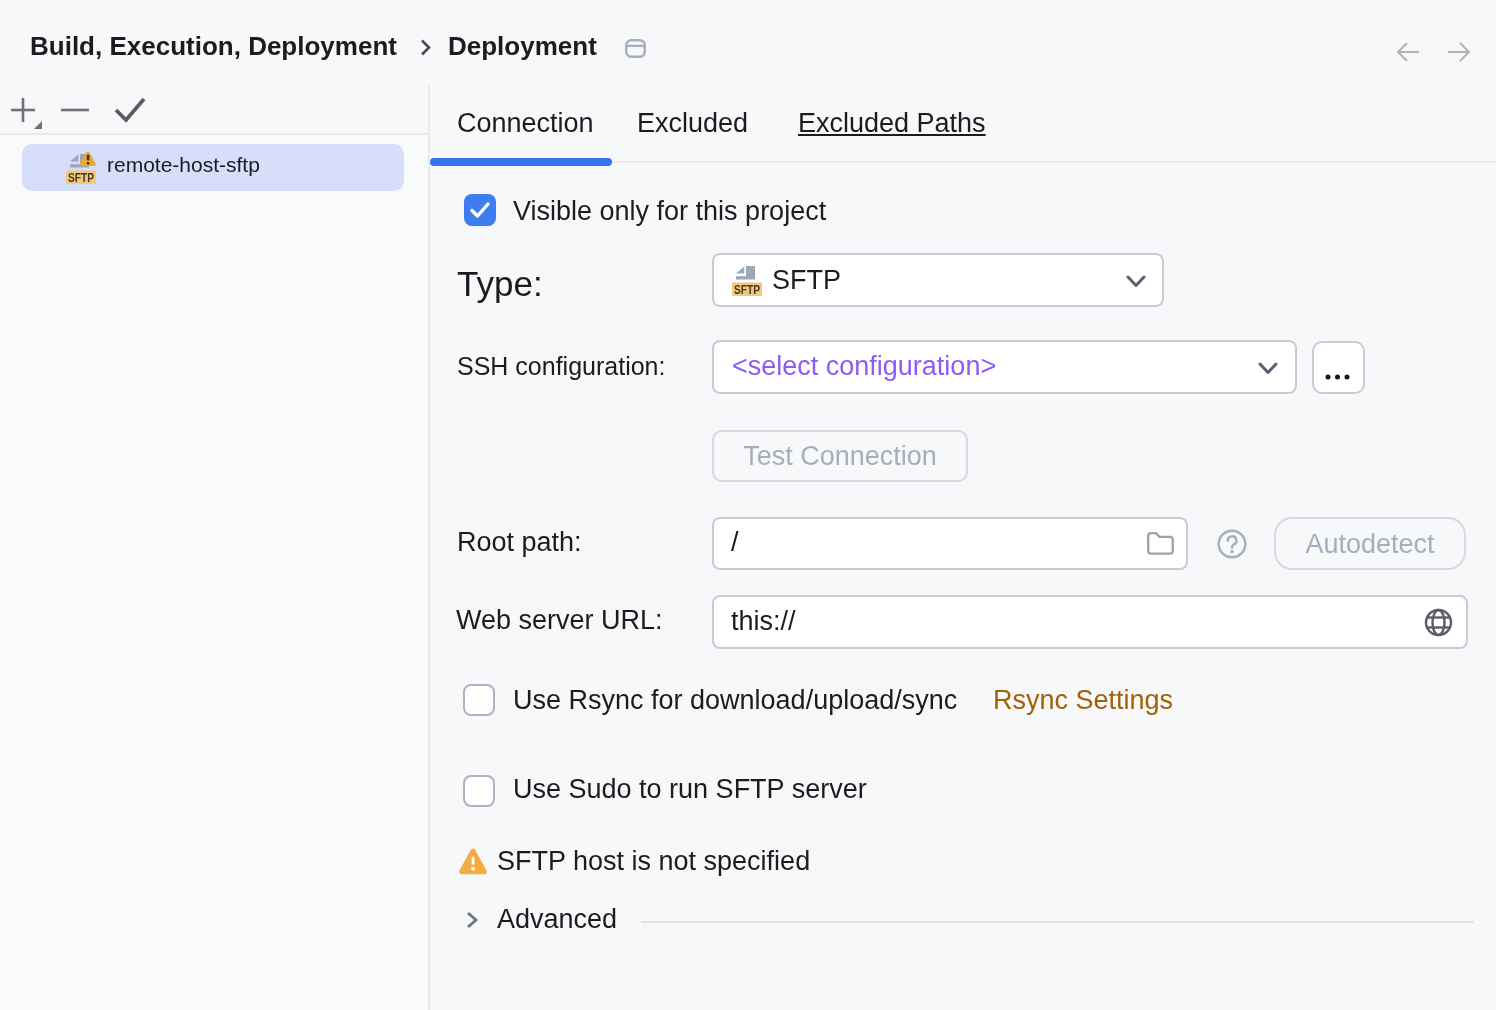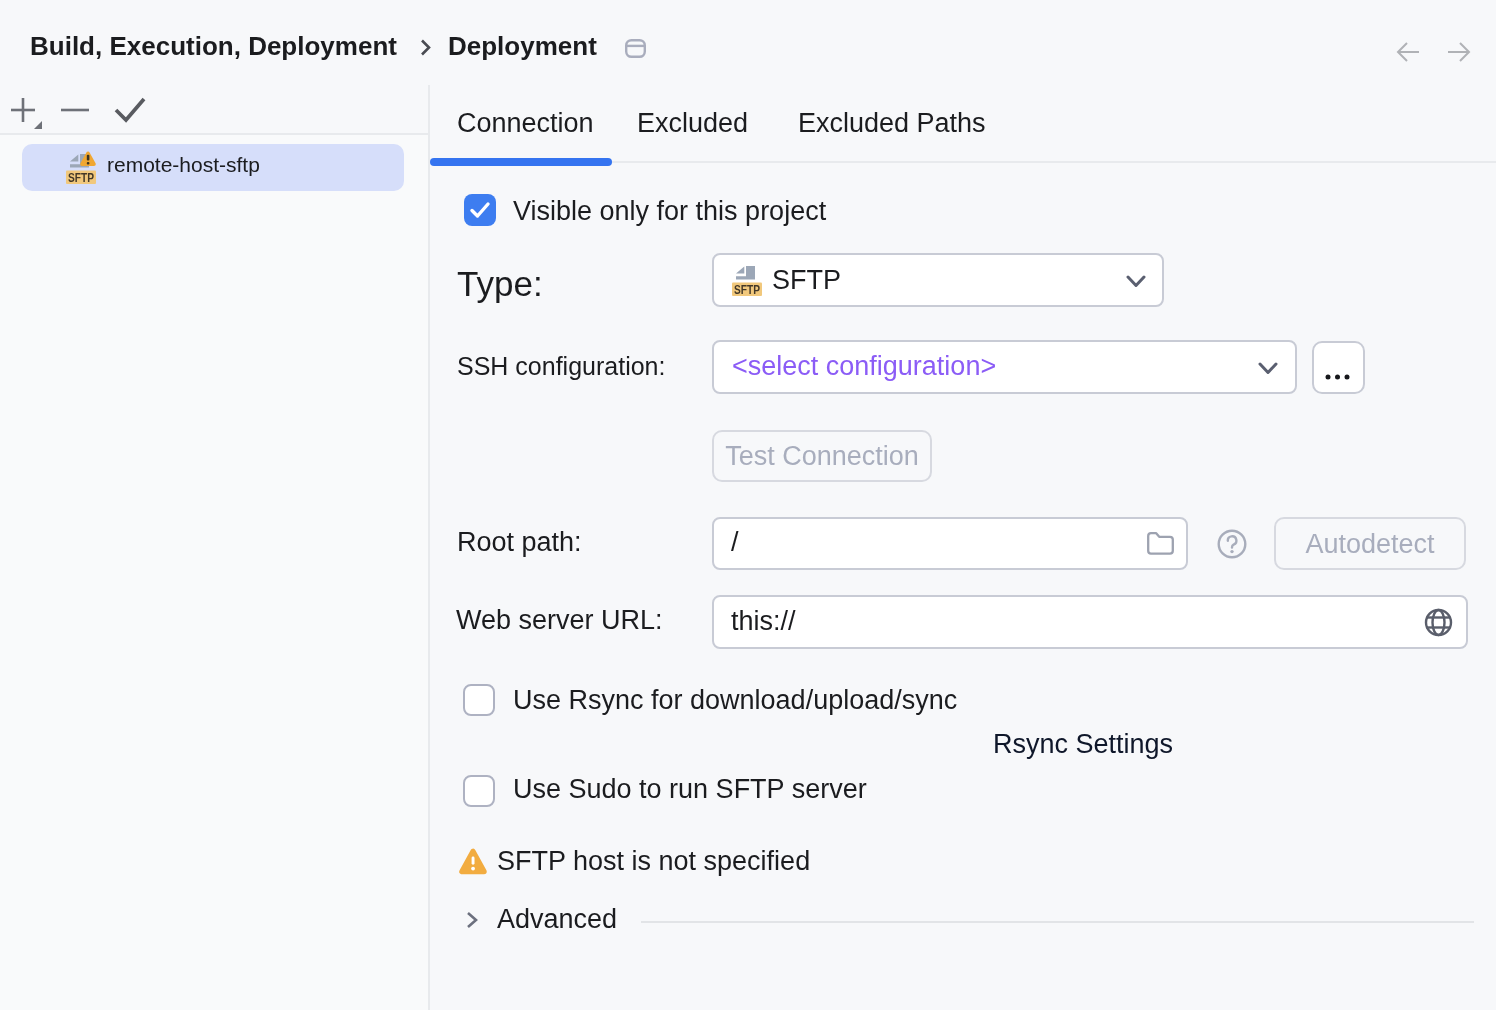--- a/index.html
+++ b/index.html
@@ -62,21 +62,21 @@
   <rect x="24.8" y="12" width="2.6" height="2.6" rx="1" fill="#3A3323"></rect>
   <rect x="4" y="20.5" width="30" height="13.5" rx="1" fill="#F1C87C"></rect>
   <text x="19" y="31.6" font-size="12.5" font-weight="bold" fill="#433828" text-anchor="middle" font-family="Liberation Sans" textLength="26" lengthAdjust="spacingAndGlyphs">SFTP</text>
 </svg>
 <div class="abs" style="left:107px; top:153px; font-size:21px;">remote-host-sftp</div>
 
 <div class="abs" style="left:428px; top:85px; width:2px; height:925px; background:#E8EAED;"></div>
 
 <div class="abs" style="left:457px; top:108px; font-size:27px;">Connection</div>
 <div class="abs" style="left:637px; top:108px; font-size:27px;">Excluded</div>
-<div class="abs" style="left:798px; top:108px; font-size:27px;">Excluded Paths</div>
+<div class="abs" style="left:798px; top:108px; font-size:27px;text-decoration:underline;">Excluded Paths</div>
 <div class="abs" style="left:430px; top:161px; width:1066px; height:2px; background:#E8EAED;"></div>
 <div class="abs" style="left:430px; top:158px; width:182px; height:8px; background:#3574F0; border-radius:4px;"></div>
 
 <div class="abs" style="left:464px; top:194px; width:32px; height:32px; background:#3D7DF0; border-radius:8px;"></div>
 <svg class="abs" style="left:464px; top:194px;" width="32" height="32" viewBox="0 0 32 32">
   <path d="M 8 16.5 L 13.5 22 L 24 10" stroke="#fff" stroke-width="3.4" fill="none" stroke-linecap="round" stroke-linejoin="round"></path>
 </svg>
 <div class="abs" style="left:513px; top:196px; font-size:27px;">Visible only for this project</div>
 
 <div class="abs" style="left:457px; top:264px; font-size:35px;">Type:</div>
@@ -98,50 +98,50 @@
 <svg class="abs" style="left:1258px; top:361px;" width="20" height="16" viewBox="0 0 20 16">
   <polyline points="2,3 10,11.5 18,3" stroke="#5A5F70" stroke-width="3" fill="none" stroke-linecap="round" stroke-linejoin="round"></polyline>
 </svg>
 <div class="abs" style="left:1312px; top:341px; width:53px; height:53px; background:#fff; border:2px solid #C8CBD5; border-radius:10px;"></div>
 <svg class="abs" style="left:1324px; top:373px;" width="28" height="8" viewBox="0 0 28 8">
   <circle cx="4" cy="4" r="2.5" fill="#16171B"></circle>
     <circle cx="13.5" cy="4" r="2.5" fill="#16171B"></circle>
     <circle cx="23" cy="4" r="2.5" fill="#16171B"></circle>
 </svg>
 
-<div class="abs" style="left:712px; top:430px; width:220px; height:52px; border:2px solid #D7D9E0; border-radius:10px; font-size:27px; color:#A8ADBD; text-align:center; line-height:48px;">Test Connection</div>
+<div class="abs" style="left:712px; top:430px; width:256px; height:52px; border:2px solid #D7D9E0; border-radius:10px; font-size:27px; color:#A8ADBD; text-align:center; line-height:48px;">Test Connection</div>
 
 <div class="abs" style="left:457px; top:527px; font-size:27px;">Root path:</div>
 <div class="abs" style="left:712px; top:517px; width:476px; height:53px; background:#fff; border:2px solid #C8CBD5; border-radius:8px;"></div>
 <div class="abs" style="left:731px; top:527px; font-size:27px;">/</div>
 <svg class="abs" style="left:1146px; top:531px;" width="29" height="25" viewBox="0 0 29 25">
   <path d="M 2.2 5 Q 2.2 2.2 5 2.2 L 10.2 2.2 L 13.2 5.8 L 24 5.8 Q 26.8 5.8 26.8 8.6 L 26.8 19.8 Q 26.8 22.6 24 22.6 L 5 22.6 Q 2.2 22.6 2.2 19.8 Z" fill="none" stroke="#9DA2B0" stroke-width="2.3" stroke-linejoin="round"></path>
 </svg>
 <svg class="abs" style="left:1217px; top:529px;" width="30" height="30" viewBox="0 0 30 30">
   <circle cx="15" cy="15" r="13.3" fill="none" stroke="#A8ADBB" stroke-width="2.4"></circle>
   <path d="M 10.8 11.8 A 4.3 4.3 0 1 1 16.6 15.6 Q 15 16.4 15 18.2 L 15 18.6" fill="none" stroke="#A8ADBB" stroke-width="2.4" stroke-linecap="round"></path>
   <circle cx="15" cy="22.6" r="1.7" fill="#A8ADBB"></circle>
 </svg>
-<div class="abs" style="left:1274px; top:517px; width:192px; height:53px; border:2px solid #D7D9E0; border-radius:10px; font-size:27px; color:#A8ADBD; text-align:center; line-height:50px;">Autodetect</div>
+<div class="abs" style="left:1274px; top:517px; width:192px; height:53px; border:2px solid #D7D9E0; border-radius:18px; font-size:27px; color:#A8ADBD; text-align:center; line-height:50px;">Autodetect</div>
 
 <div class="abs" style="left:456px; top:605px; font-size:27px;">Web server URL:</div>
 <div class="abs" style="left:712px; top:595px; width:756px; height:54px; background:#fff; border:2px solid #C8CBD5; border-radius:8px;"></div>
 <div class="abs" style="left:731px; top:606px; font-size:27px;">this://</div>
 <svg class="abs" style="left:1424px; top:608px;" width="29" height="29" viewBox="0 0 29 29">
   <g stroke="#5A5E6B" stroke-width="2.4" fill="none">
     <circle cx="14.5" cy="14.5" r="12.5"></circle>
     <ellipse cx="14.5" cy="14.5" rx="6" ry="12.5"></ellipse>
     <line x1="2.5" y1="9.5" x2="26.5" y2="9.5"></line>
     <line x1="2.5" y1="19.5" x2="26.5" y2="19.5"></line>
   </g>
 </svg>
 
 <div class="abs" style="left:463px; top:684px; width:32px; height:32px; background:#fff; border:2px solid #AEB2C2; border-radius:8px;"></div>
 <div class="abs" style="left:513px; top:685px; font-size:27px;">Use Rsync for download/upload/sync</div>
-<div class="abs" style="left:993px; top:685px; font-size:27px; color:#0f172a;margin-top:44px;">Rsync Settings</div>
+<div class="abs" style="left:993px; top:685px; font-size:27px; color:#a16207;">Rsync Settings</div>
 
 <div class="abs" style="left:463px; top:775px; width:32px; height:32px; background:#fff; border:2px solid #AEB2C2; border-radius:8px;"></div>
 <div class="abs" style="left:513px; top:774px; font-size:27px;">Use Sudo to run SFTP server</div>
 
 <svg class="abs" style="left:457px; top:847px;" width="32" height="30" viewBox="0 0 32 30">
   <path d="M 16 4.5 L 5 24.5 L 27 24.5 Z" fill="#F2AC40" stroke="#F2AC40" stroke-width="5.5" stroke-linejoin="round"></path>
   <rect x="14.6" y="9.5" width="2.9" height="8.2" rx="1.4" fill="#fff"></rect>
   <circle cx="16.05" cy="21.6" r="1.9" fill="#fff"></circle>
 </svg>
 <div class="abs" style="left:497px; top:846px; font-size:27px;">SFTP host is not specified</div>

